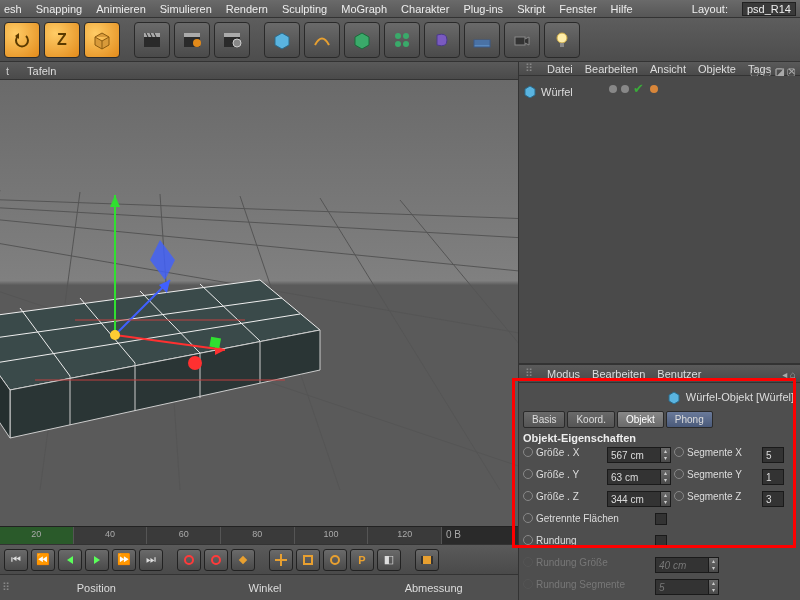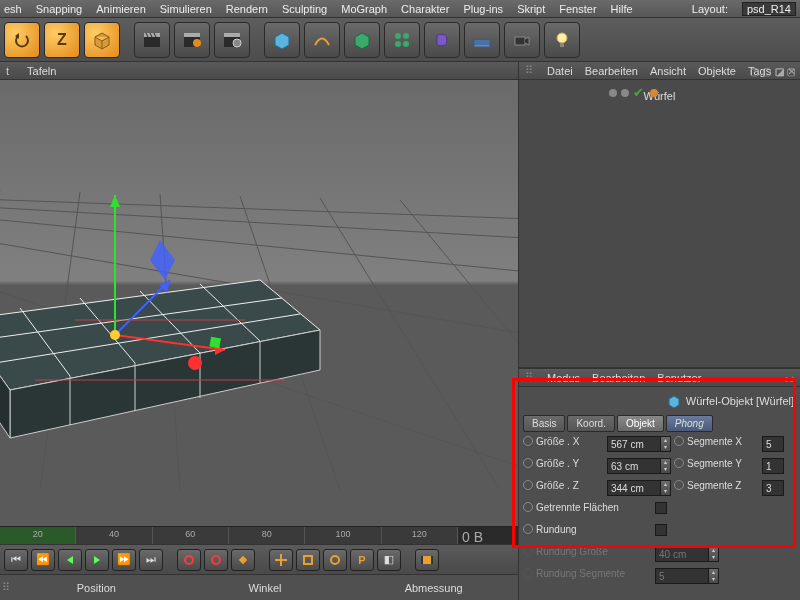--- a/index.html
+++ b/index.html
@@ -12,50 +12,50 @@
   .tb-btn { width: 36px; height: 36px; border-radius: 4px; border: 1px solid #2a2a2a; display: flex; align-items: center; justify-content: center; background: linear-gradient(#6a6a6a,#4a4a4a); }
   .tb-sep { width: 6px; }
   .orange { background: radial-gradient(circle at 30% 30%, #ffcc66, #e28a1a); }
   .main { position: absolute; top: 62px; left: 0; right: 0; bottom: 0; display: flex; }
   .left { width: 518px; display: flex; flex-direction: column; }
   .viewport-header { height: 18px; background: linear-gradient(#5a5a5a,#4a4a4a); display: flex; align-items: center; padding: 0 6px; border-bottom: 1px solid #333; }
   .viewport { flex: 1; background: linear-gradient(#6a6a6a 0%, #808080 45%, #5a5a5a 46%, #5a5a5a 100%); position: relative; overflow: hidden; }
   .viewport svg { position: absolute; inset: 0; }
   .ruler { height: 18px; background: #3a3a3a; border-top: 1px solid #222; position: relative; display: flex; }
   .ruler-seg { flex: 1; border-right: 1px solid #555; font-size: 9px; color: #aaa; text-align: center; padding-top: 2px; }
-  .ruler-end { width: 60px; background: #2a2a2a; color: #aaa; font-size: 14px; padding: 2px 4px; }
+  .ruler-end { width: 76px; background: #2a2a2a; color: #aaa; font-size: 10px; padding: 2px 4px; }
   .timeline { height: 30px; background: linear-gradient(#5a5a5a,#4a4a4a); display: flex; align-items: center; gap: 3px; padding: 0 4px; border-top: 1px solid #333; }
   .tl-btn { width: 24px; height: 22px; border: 1px solid #222; border-radius: 3px; background: linear-gradient(#6a6a6a,#4a4a4a); display: flex; align-items: center; justify-content: center; font-size: 11px; }
   .tl-btn.green svg { fill: #5aff5a; }
   .tl-btn.red svg { stroke: #ff3a3a; fill: none; }
   .coord-panel { height: 26px; background: #505050; border-top: 1px solid #333; display: flex; align-items: center; font-size: 10px; }
   .coord-grip { width: 12px; display: flex; align-items: center; justify-content: center; color: #888; }
   .coord-hdr { flex: 1; text-align: center; color: #ddd; }
   .right { flex: 1; display: flex; flex-direction: column; background: #4e4e4e; border-left: 1px solid #333; }
   .panel-menu { height: 18px; background: linear-gradient(#5a5a5a,#4a4a4a); display: flex; align-items: center; gap: 12px; padding: 0 6px; border-bottom: 1px solid #333; }
   .panel-menu .grip { color: #888; margin-right: 2px; }
   .obj-tree { flex: 0 0 288px; background: #4a4a4a; border-bottom: 1px solid #333; padding: 4px; position: relative; }
-  .tree-row { display: flex; align-items: center; gap: 4px; height: 18px; flex-direction: column; }
+  .tree-row { display: flex; align-items: flex-end; gap: 4px; height: 18px; }
   .tree-row .cube-ico { width: 14px; height: 14px; }
   .tree-traffic { position: absolute; top: 5px; left: 90px; display: flex; gap: 4px; align-items: center; }
   .dot { width: 8px; height: 8px; border-radius: 50%; }
   .attr-panel { flex: 1; border-top: 1px solid #333; position: relative; }
   .attr-body { padding: 4px; position: relative; }
   .obj-title { display: flex; align-items: center; gap: 5px; height: 20px; padding: 0 2px; justify-content: flex-end; }
   .tabs { display: flex; gap: 2px; margin: 4px 0; }
   .tab { padding: 2px 8px; background: linear-gradient(#6a6a6a,#555); border: 1px solid #2a2a2a; border-radius: 2px; font-size: 10px; color: #ddd; }
   .tab.active { background: linear-gradient(#888,#6a6a6a); color: #fff; }
-  .tab.phong { background: linear-gradient(#6a7a9a,#4a5a7a); font-style: italic; }
+  .tab.phong { background: linear-gradient(#6a7a9a,#4a5a7a); }
   .section-hdr { font-weight: bold; color: #eee; margin: 4px 0 3px 0; }
   .prop-row { display: flex; align-items: flex-start; height: 20px; gap: 3px; margin-bottom: 2px; }
   .prop-row .ring { width: 10px; height: 10px; border: 1px solid #888; border-radius: 50%; flex-shrink: 0; }
   .prop-row.disabled .ring { border-color: #555; }
   .prop-row .lbl { width: 68px; color: #ddd; font-size: 10px; white-space: nowrap; }
   .prop-row.disabled .lbl { color: #777; }
-  .prop-row.disabled input { color: #777; }
+  .prop-row.disabled input { color: #777; font-style: italic; }
   .num-field { display: flex; align-items: center; }
   .num-field input { width: 54px; height: 16px; background: #333; border: 1px solid #1a1a1a; color: #ddd; padding: 0 3px; font-size: 10px; }
   .spin { width: 10px; height: 16px; background: linear-gradient(#6a6a6a,#4a4a4a); border: 1px solid #1a1a1a; border-left: none; display: flex; flex-direction: column; }
   .spin div { flex: 1; font-size: 6px; text-align: center; line-height: 7px; color: #ccc; }
   .chk { width: 12px; height: 12px; background: #333; border: 1px solid #1a1a1a; margin-left: 0px; }
   .red-box { position: absolute; border: 3px solid #ff0000; pointer-events: none; }
   .panel-icons { position: absolute; top: 0; right: 4px; height: 18px; display: flex; align-items: center; gap: 4px; font-size: 10px; color: #aaa; }
 </style>
 </head>
 <body>
@@ -340,20 +340,21 @@
               <path d="M2 5 L7 2 L12 5 L12 11 L7 14 L2 11 Z" fill="#5ab4e0" stroke="#2a6a8a"></path>
             </svg>
           <span>Würfel-Objekt [Würfel]</span>
         </div>
         <div class="tabs">
           <div class="tab">Basis</div>
           <div class="tab">Koord.</div>
           <div class="tab active">Objekt</div>
           <div class="tab phong">Phong</div>
         </div>
+        <div class="section-hdr">Objekt-Eigenschaften</div>
 
         <div class="prop-row">
           <span class="ring"></span>
           <span class="lbl">Größe . X</span>
           <div class="num-field">
               <input value="567 cm" style="">
               <div class="spin">
                 <div>▴</div>
                 <div>▾</div>
               </div>

